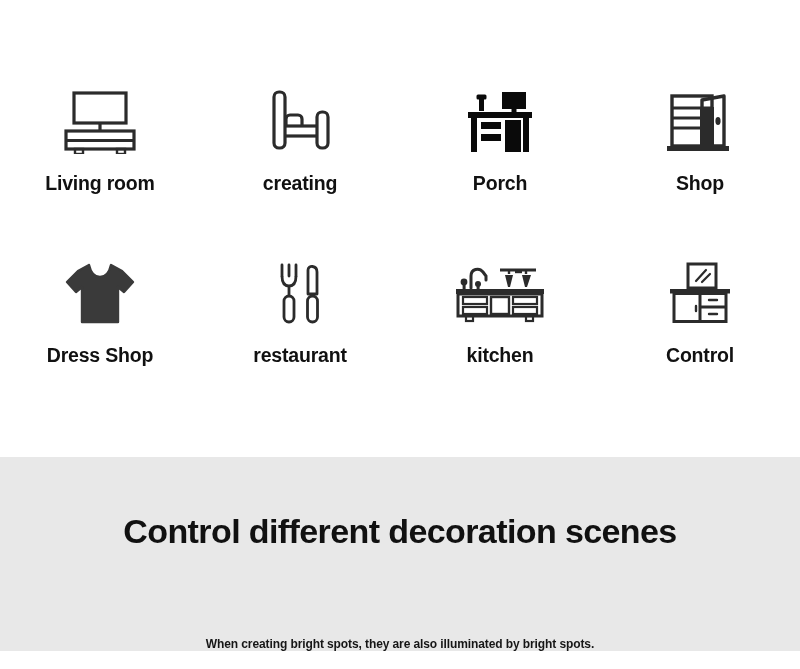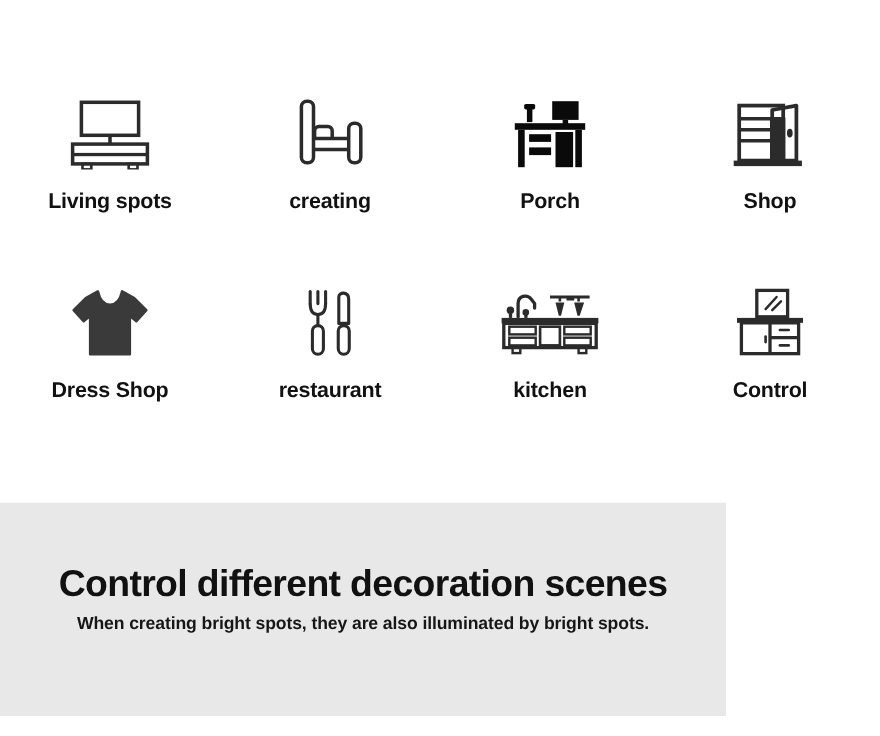--- a/index.html
+++ b/index.html
@@ -68,42 +68,42 @@
     text-align: center;
     line-height: 1;
     white-space: nowrap;
   }
 
   
   .banner {
     position: absolute;
     left: 0;
     top: 457px;
-    width: 660px;
+    width: 800px;
     height: 194px;
     background: #e8e8e8;
     box-sizing: border-box;
     display: flex;
     flex-direction: column;
     align-items: center;
-    justify-content: flex-start;
+    justify-content: space-between;
     padding-top: 55px;
   }
   .banner-title {
     font-size: 34px;
     font-weight: bold;
     color: #111111;
     letter-spacing: -0.6px;
     text-align: center;
     line-height: 1.15;
     white-space: nowrap;
   }
   .banner-subtitle {
     margin-top: 8px;
-    font-size: 16px;
+    font-size: 12px;
     font-weight: bold;
     color: #161616;
     letter-spacing: -0.1px;
     text-align: center;
     white-space: nowrap;
   }
   .banner-bottom-pad {
     position: absolute;
     left: 0;
     top: 651px;
@@ -125,21 +125,21 @@
         <div class="scene-icon">
           <svg width="84" height="64" viewBox="0 0 84 64" fill="none">
             <rect x="16" y="3" width="52" height="30" stroke="#2b2b2b" stroke-width="3.2"></rect>
             <rect x="40.4" y="33" width="3.2" height="8" fill="#2b2b2b"></rect>
             <rect x="8" y="41" width="68" height="18" stroke="#2b2b2b" stroke-width="3.2"></rect>
             <rect x="8" y="49" width="68" height="3" fill="#2b2b2b"></rect>
             <rect x="17" y="59" width="8" height="5" stroke="#2b2b2b" stroke-width="2.4"></rect>
             <rect x="59" y="59" width="8" height="5" stroke="#2b2b2b" stroke-width="2.4"></rect>
           </svg>
         </div>
-        <div class="scene-label">Living spots</div>
+        <div class="scene-label">Living room</div>
       </div>
 
       <div class="scene-cell">
         <div class="scene-icon">
           <svg width="70" height="64" viewBox="0 0 70 64" fill="none">
             <rect x="9" y="2" width="11" height="56" rx="5" stroke="#2b2b2b" stroke-width="3.2"></rect>
             <rect x="52" y="22" width="11" height="36" rx="5" stroke="#2b2b2b" stroke-width="3.2"></rect>
             <path d="M20 36 L52 36" stroke="#2b2b2b" stroke-width="3.2"></path>
             <path d="M20 46 L52 46" stroke="#2b2b2b" stroke-width="3.2"></path>
             <path d="M21 36 L21 29 C21 26.8 22.8 25 25 25 L33 25 C35.2 25 37 26.8 37 29 L37 36" stroke="#2b2b2b" stroke-width="3.2" stroke-linejoin="round"></path>

